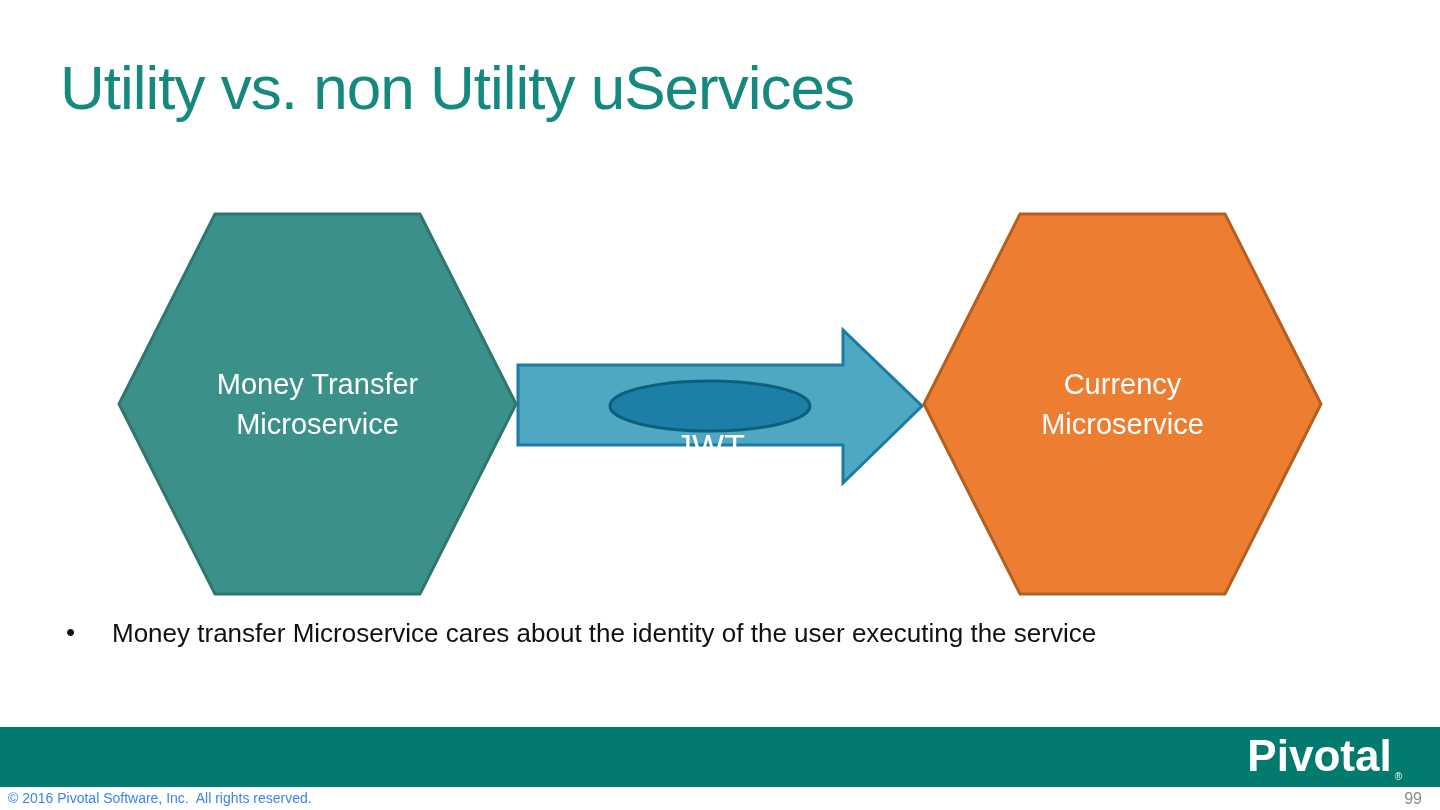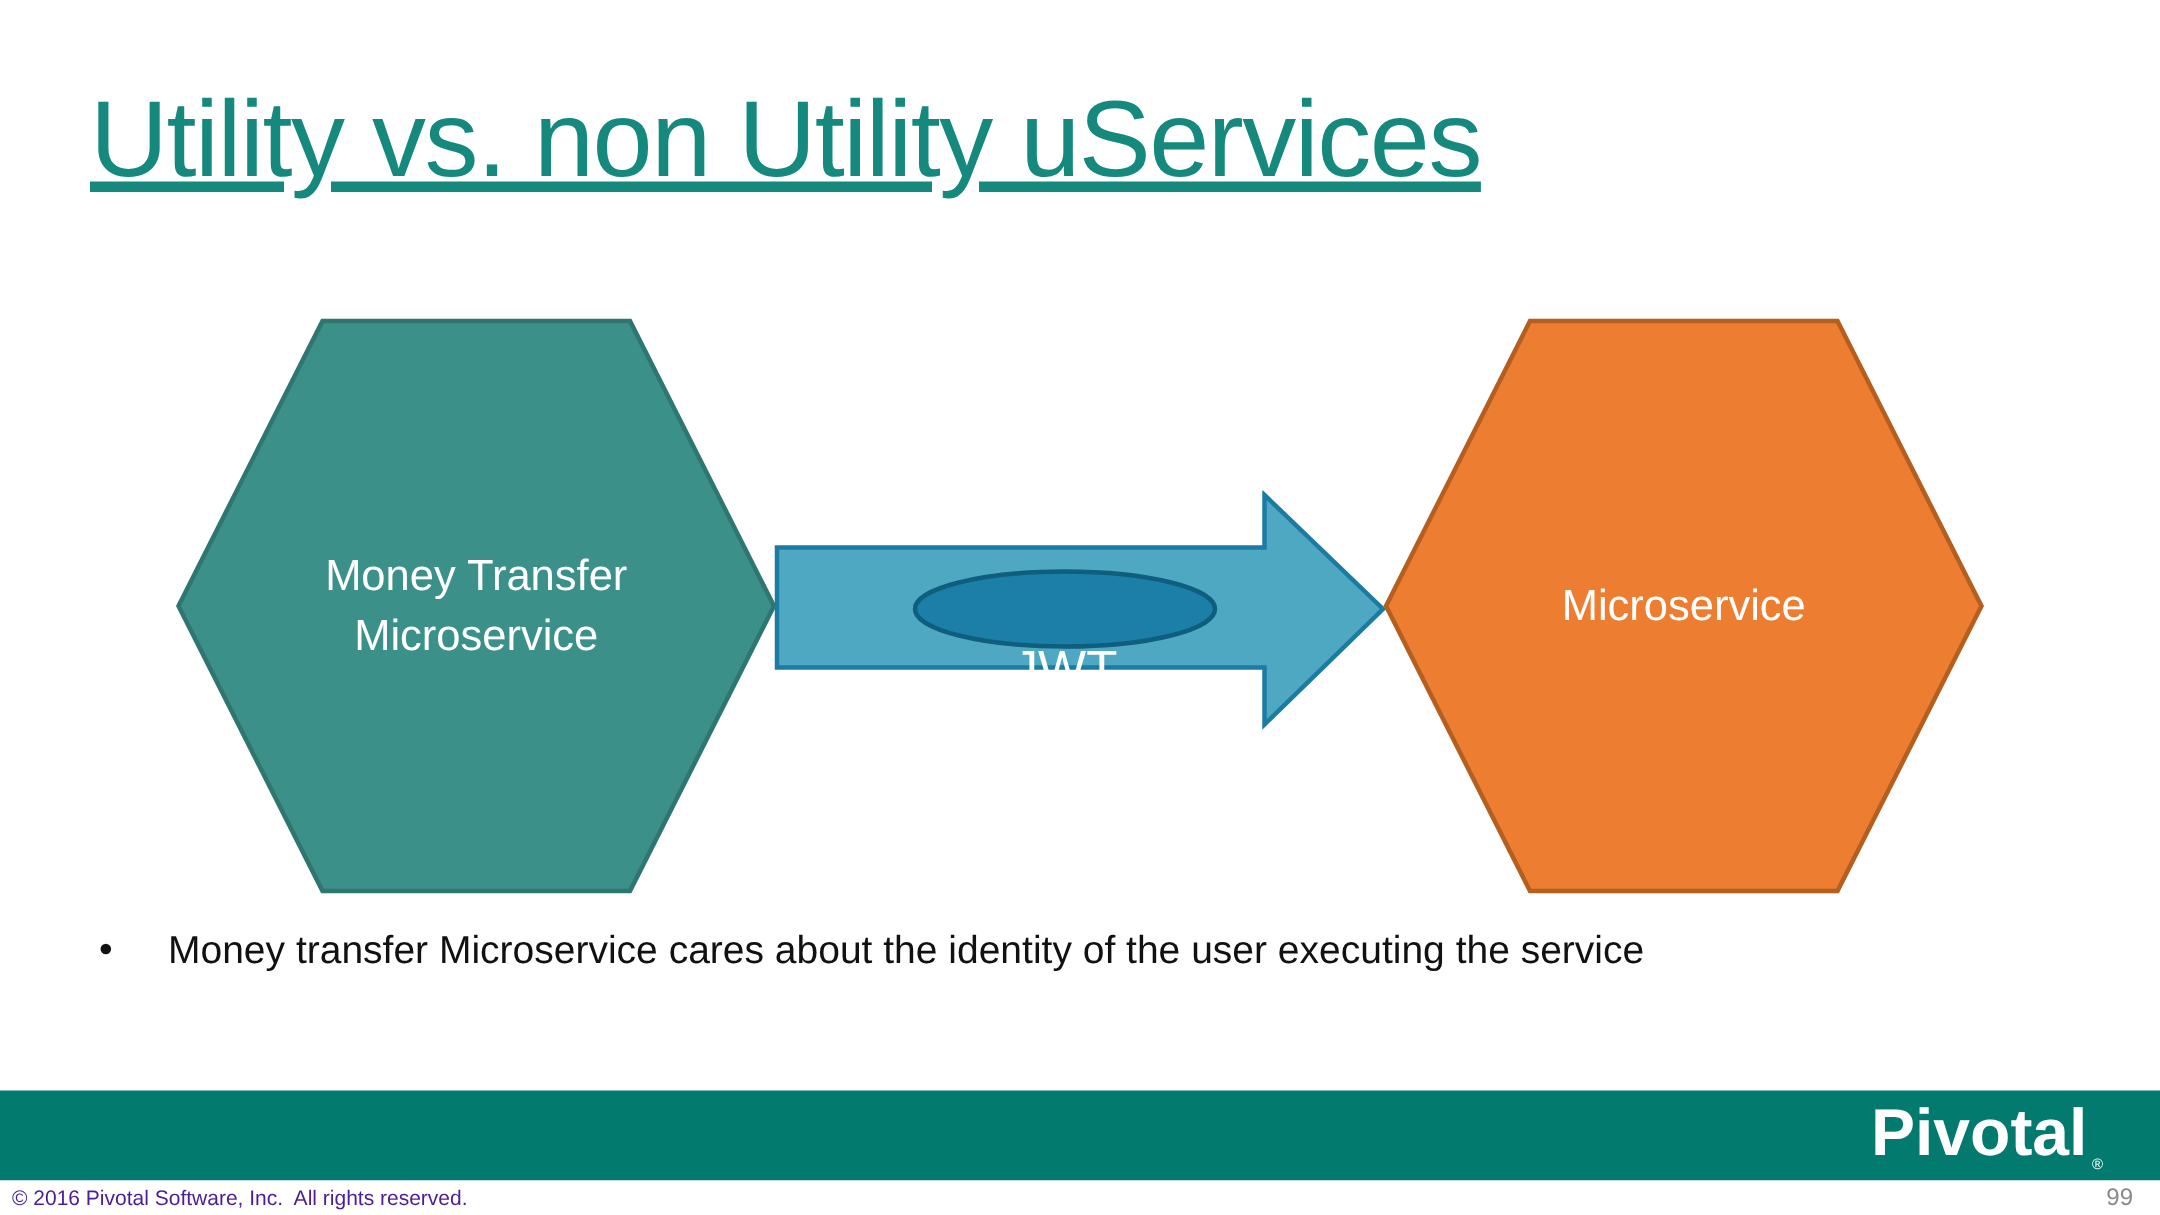--- a/index.html
+++ b/index.html
@@ -9,26 +9,25 @@
     height: 810px;
     background: #ffffff;
     overflow: hidden;
     font-family: "Liberation Sans", sans-serif;
   }
   .title {
     position: absolute;
     left: 60px;
     top: 52px;
     margin: 0;
-    font-size: 72px;
+    font-size: 62px;
     font-weight: 400;
     letter-spacing: -1px;
     color: #16897e;
     white-space: nowrap;
-    text-decoration: underline;
   }
   .hex-svg { position: absolute; }
   .hex-left-svg  { left: 117px; top: 212px; width: 401px; height: 384px; }
   .hex-right-svg { left: 922px; top: 212px; width: 401px; height: 384px; }
   .hex-left-poly  { stroke: #2e766f; stroke-width: 3px; }
   .hex-right-poly { stroke: #b45f1f; stroke-width: 3px; }
   .arrow-svg { position: absolute; left: 515px; top: 327px; width: 410px; height: 160px; }
   .arrow-poly  { stroke: #1b7ba3; stroke-width: 3px; stroke-linejoin: miter; }
   .jwt-ellipse { stroke: #0f5e7e; stroke-width: 3px; }
   .hex-label {
@@ -116,21 +115,21 @@
     width: 1440px;
     height: 23px;
     background: #ffffff;
   }
   .copyright {
     position: absolute;
     left: 8px;
     top: 0;
     line-height: 23px;
     font-size: 14px;
-    color: #4c1d95;
+    color: #3b82f6;
     white-space: pre;
   }
   .page-number {
     position: absolute;
     right: 18px;
     top: 0;
     line-height: 23px;
     font-size: 16px;
     color: #8a8a8a;
   }
@@ -153,20 +152,21 @@
   <svg class="arrow-svg" viewBox="0 0 410 160">
     <polygon class="arrow-poly" points="3,38 328,38 328,3 407,79 328,156 328,118 3,118" fill="#4fa8c2"></polygon>
     <ellipse class="jwt-ellipse" cx="195" cy="79" rx="100" ry="25" fill="#1b7fa8"></ellipse>
   </svg>
   <div class="jwt-label">JWT</div>
 
   <svg class="hex-svg hex-right-svg" viewBox="0 0 401 384">
     <polygon class="hex-right-poly" points="2,192 98,2 303,2 399,192 303,382 98,382" fill="#ed7d31"></polygon>
   </svg>
   <div class="hex-label hex-label-right">
+    <span>Currency</span>
     <span>Microservice</span>
   </div>
 
   <ul class="bullets">
     <li>Money transfer Microservice cares about the identity of the user executing the service</li>
   </ul>
 
   <div class="footer-bar">
     <div class="pivotal-logo">
       <span>Pivotal</span><span class="reg">®</span>

